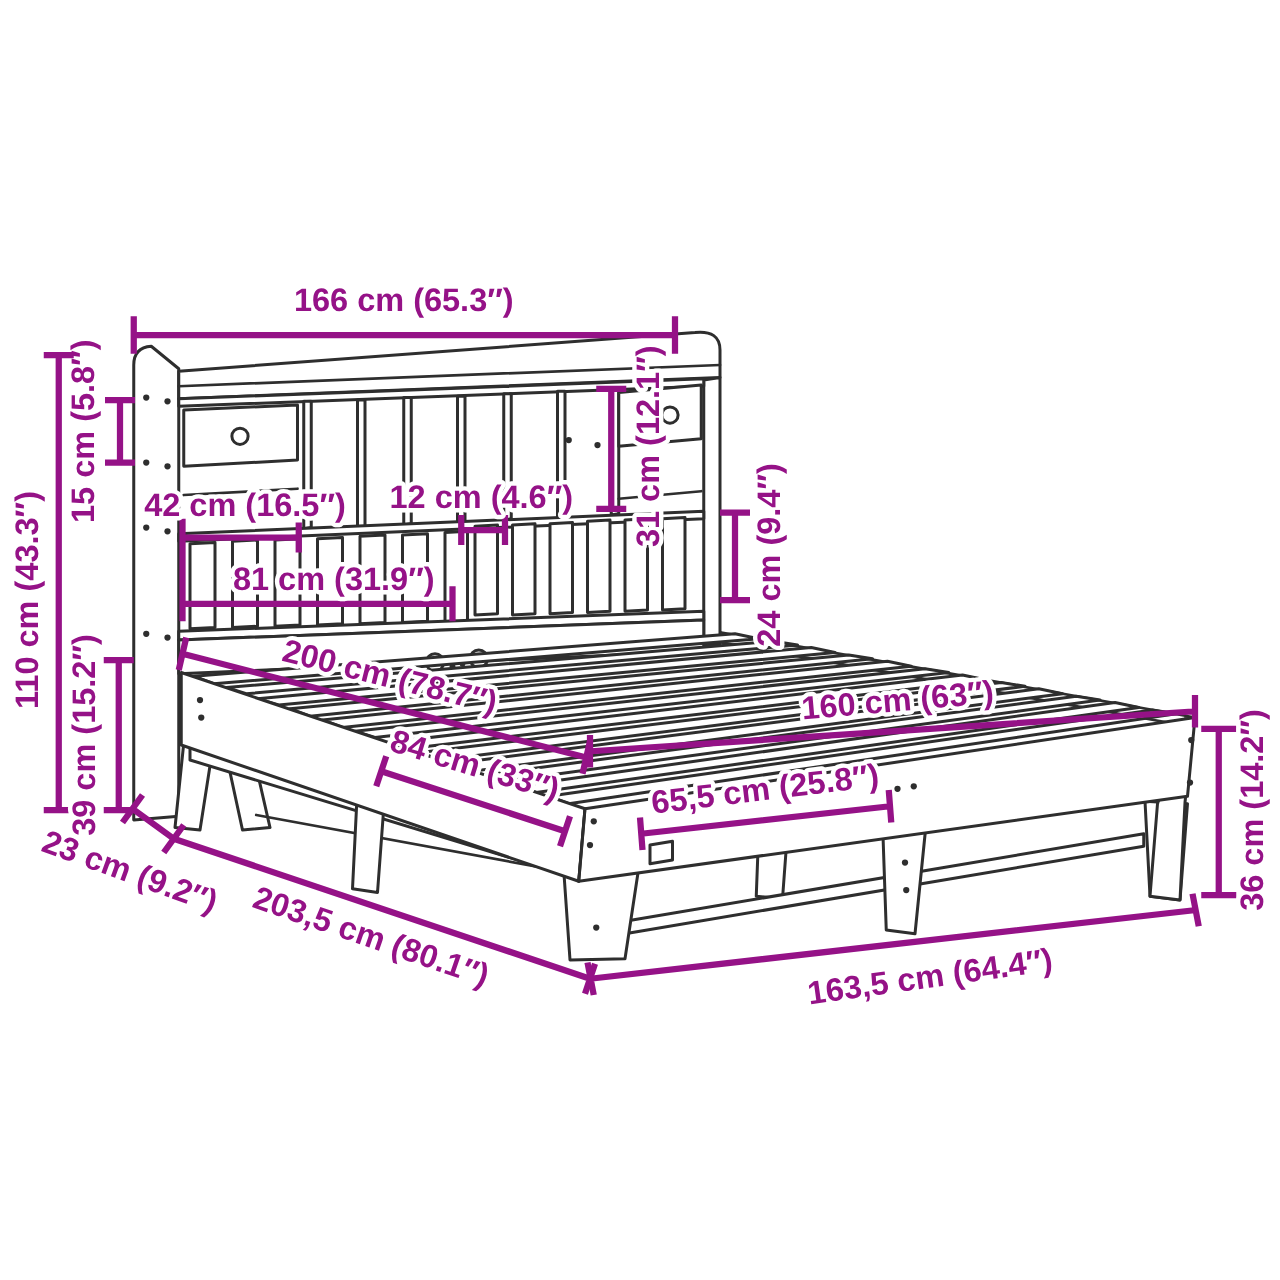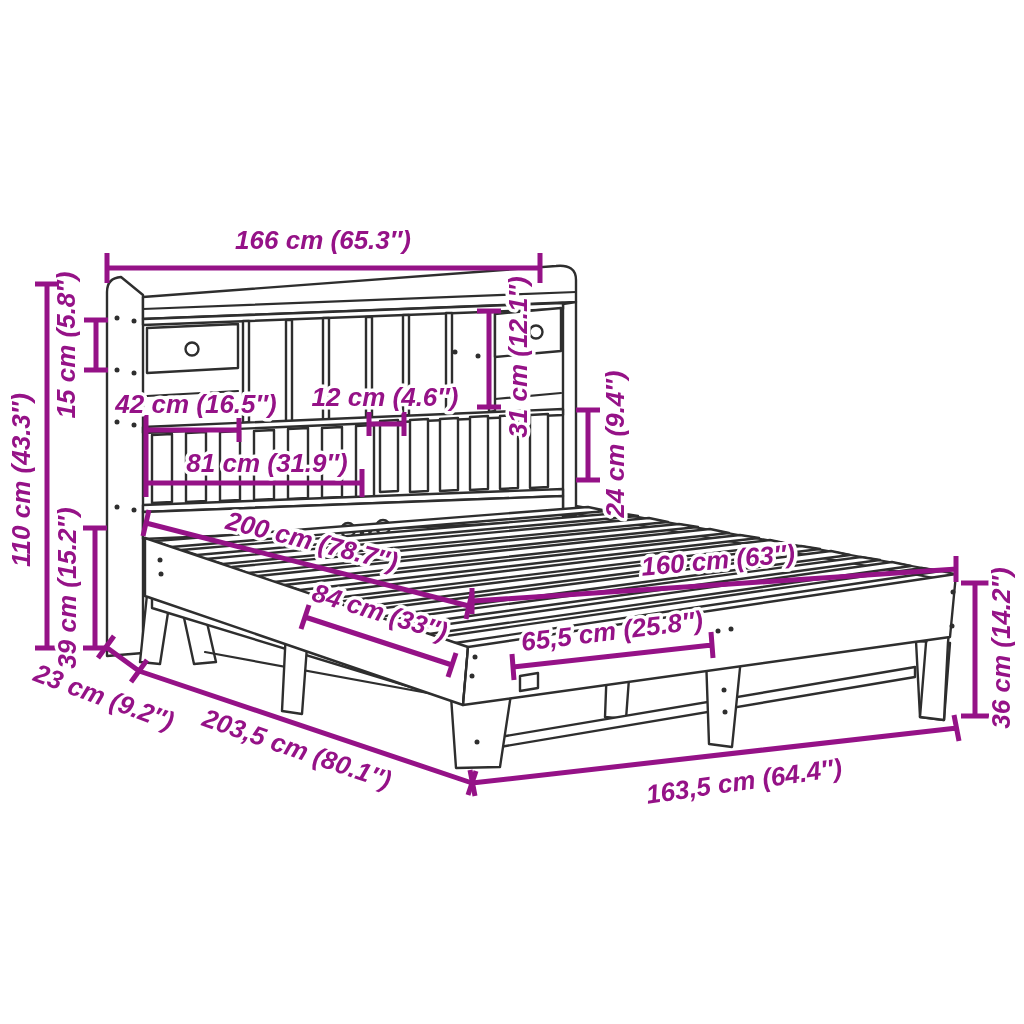--- a/index.html
+++ b/index.html
@@ -1,17 +1,17 @@
 <!DOCTYPE html>
 <html style="--accent: #951287; --ink: #2e2e2e;"><head>
 <meta charset="utf-8">
 <style>
   html,body{margin:0;padding:0;background:#ffffff;}
   body{width:1024px;height:1024px;overflow:hidden;}
-  #stage{width:1024px;height:916px;position:relative;font-style:italic;}
+  #stage{width:1024px;height:916px;position:relative;}
   svg{display:block;}
   .dl{stroke:var(--accent,#951287);stroke-width:5;fill:none;stroke-linecap:butt;}
   .lbl{
     font-family:"Liberation Sans", sans-serif;
     font-weight:700;font-size:26px;
     fill:var(--accent,#951287);
     stroke:#ffffff;stroke-width:7px;paint-order:stroke;stroke-linejoin:round;
     text-anchor:middle;dominant-baseline:central;
   }
   .art{stroke:var(--ink,#2e2e2e);stroke-width:2.4;fill:#ffffff;stroke-linejoin:round;}

